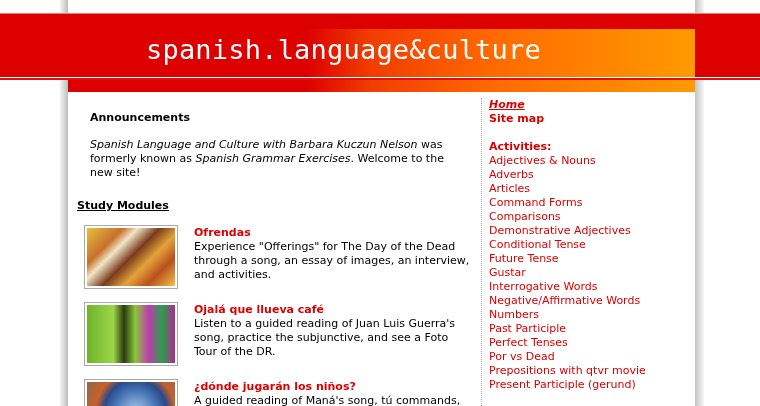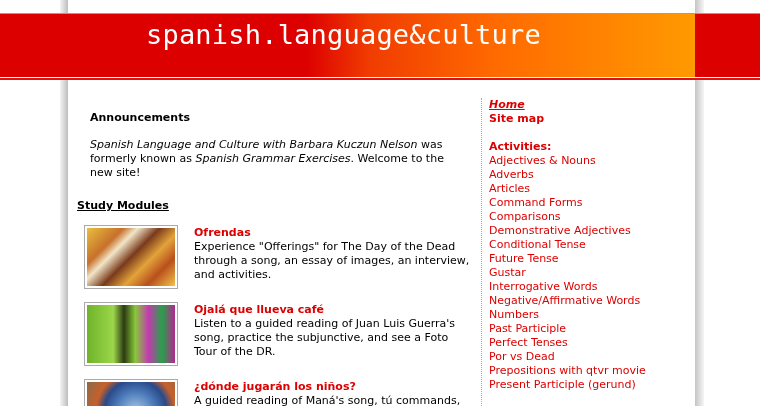--- a/index.html
+++ b/index.html
@@ -1,20 +1,20 @@
 <!DOCTYPE html>
 <html><head>
 <meta charset="utf-8">
 <style>
   html, body { margin:0; padding:0; }
   body { width:760px; height:406px; overflow:hidden; background:#fff; position:relative; font-family:"DejaVu Sans","Liberation Sans",sans-serif; }
   .shadow-l { position:absolute; left:60px; top:0; width:8px; height:406px; background:linear-gradient(to right,#f4f4f4,#bdbdbd); }
   .shadow-r { position:absolute; left:695px; top:0; width:9px; height:406px; background:linear-gradient(to right,#c4c4c4,#f6f6f6); }
   .header { position:absolute; left:0; top:13px; width:760px; height:63px; background:#dd0000; border-top:1px solid #e87f7f; }
-  .header-grad { position:absolute; left:68px; top:0; width:627px; height:63px; background:linear-gradient(to right,#dd0000 0%,#dd0000 38%,#f03c00 48%,#ff6a00 68%,#ff9a00 100%); }
+  .header-grad { position:absolute; left:68px; top:15px; width:627px; height:63px; background:linear-gradient(to right,#dd0000 0%,#dd0000 38%,#f03c00 48%,#ff6a00 68%,#ff9a00 100%); }
   .header-line { position:absolute; left:0; top:78px; width:760px; height:2px; background:#dd1111; }
   .header-line2 { position:absolute; left:0; top:77px; width:760px; height:1px; background:#fff; }
   .site-title { position:absolute; left:78px; top:5px; font-family:"DejaVu Sans Mono","Liberation Mono",monospace; font-size:27px; color:#fff; letter-spacing:0.2px; white-space:nowrap; }
   .site-sub { position:absolute; left:78px; top:42px; font-size:12px; color:#fff; white-space:nowrap; }
   .main { position:absolute; left:77px; top:98px; width:395px; font-size:11px; line-height:14px; color:#000; }
   .h { font-weight:bold; margin:0; }
   .announce p { margin:13px; }
   .modules-h { margin-top:19px;text-decoration:underline; }
   .module { position:relative; height:77px; }
   .module:first-of-type{}

